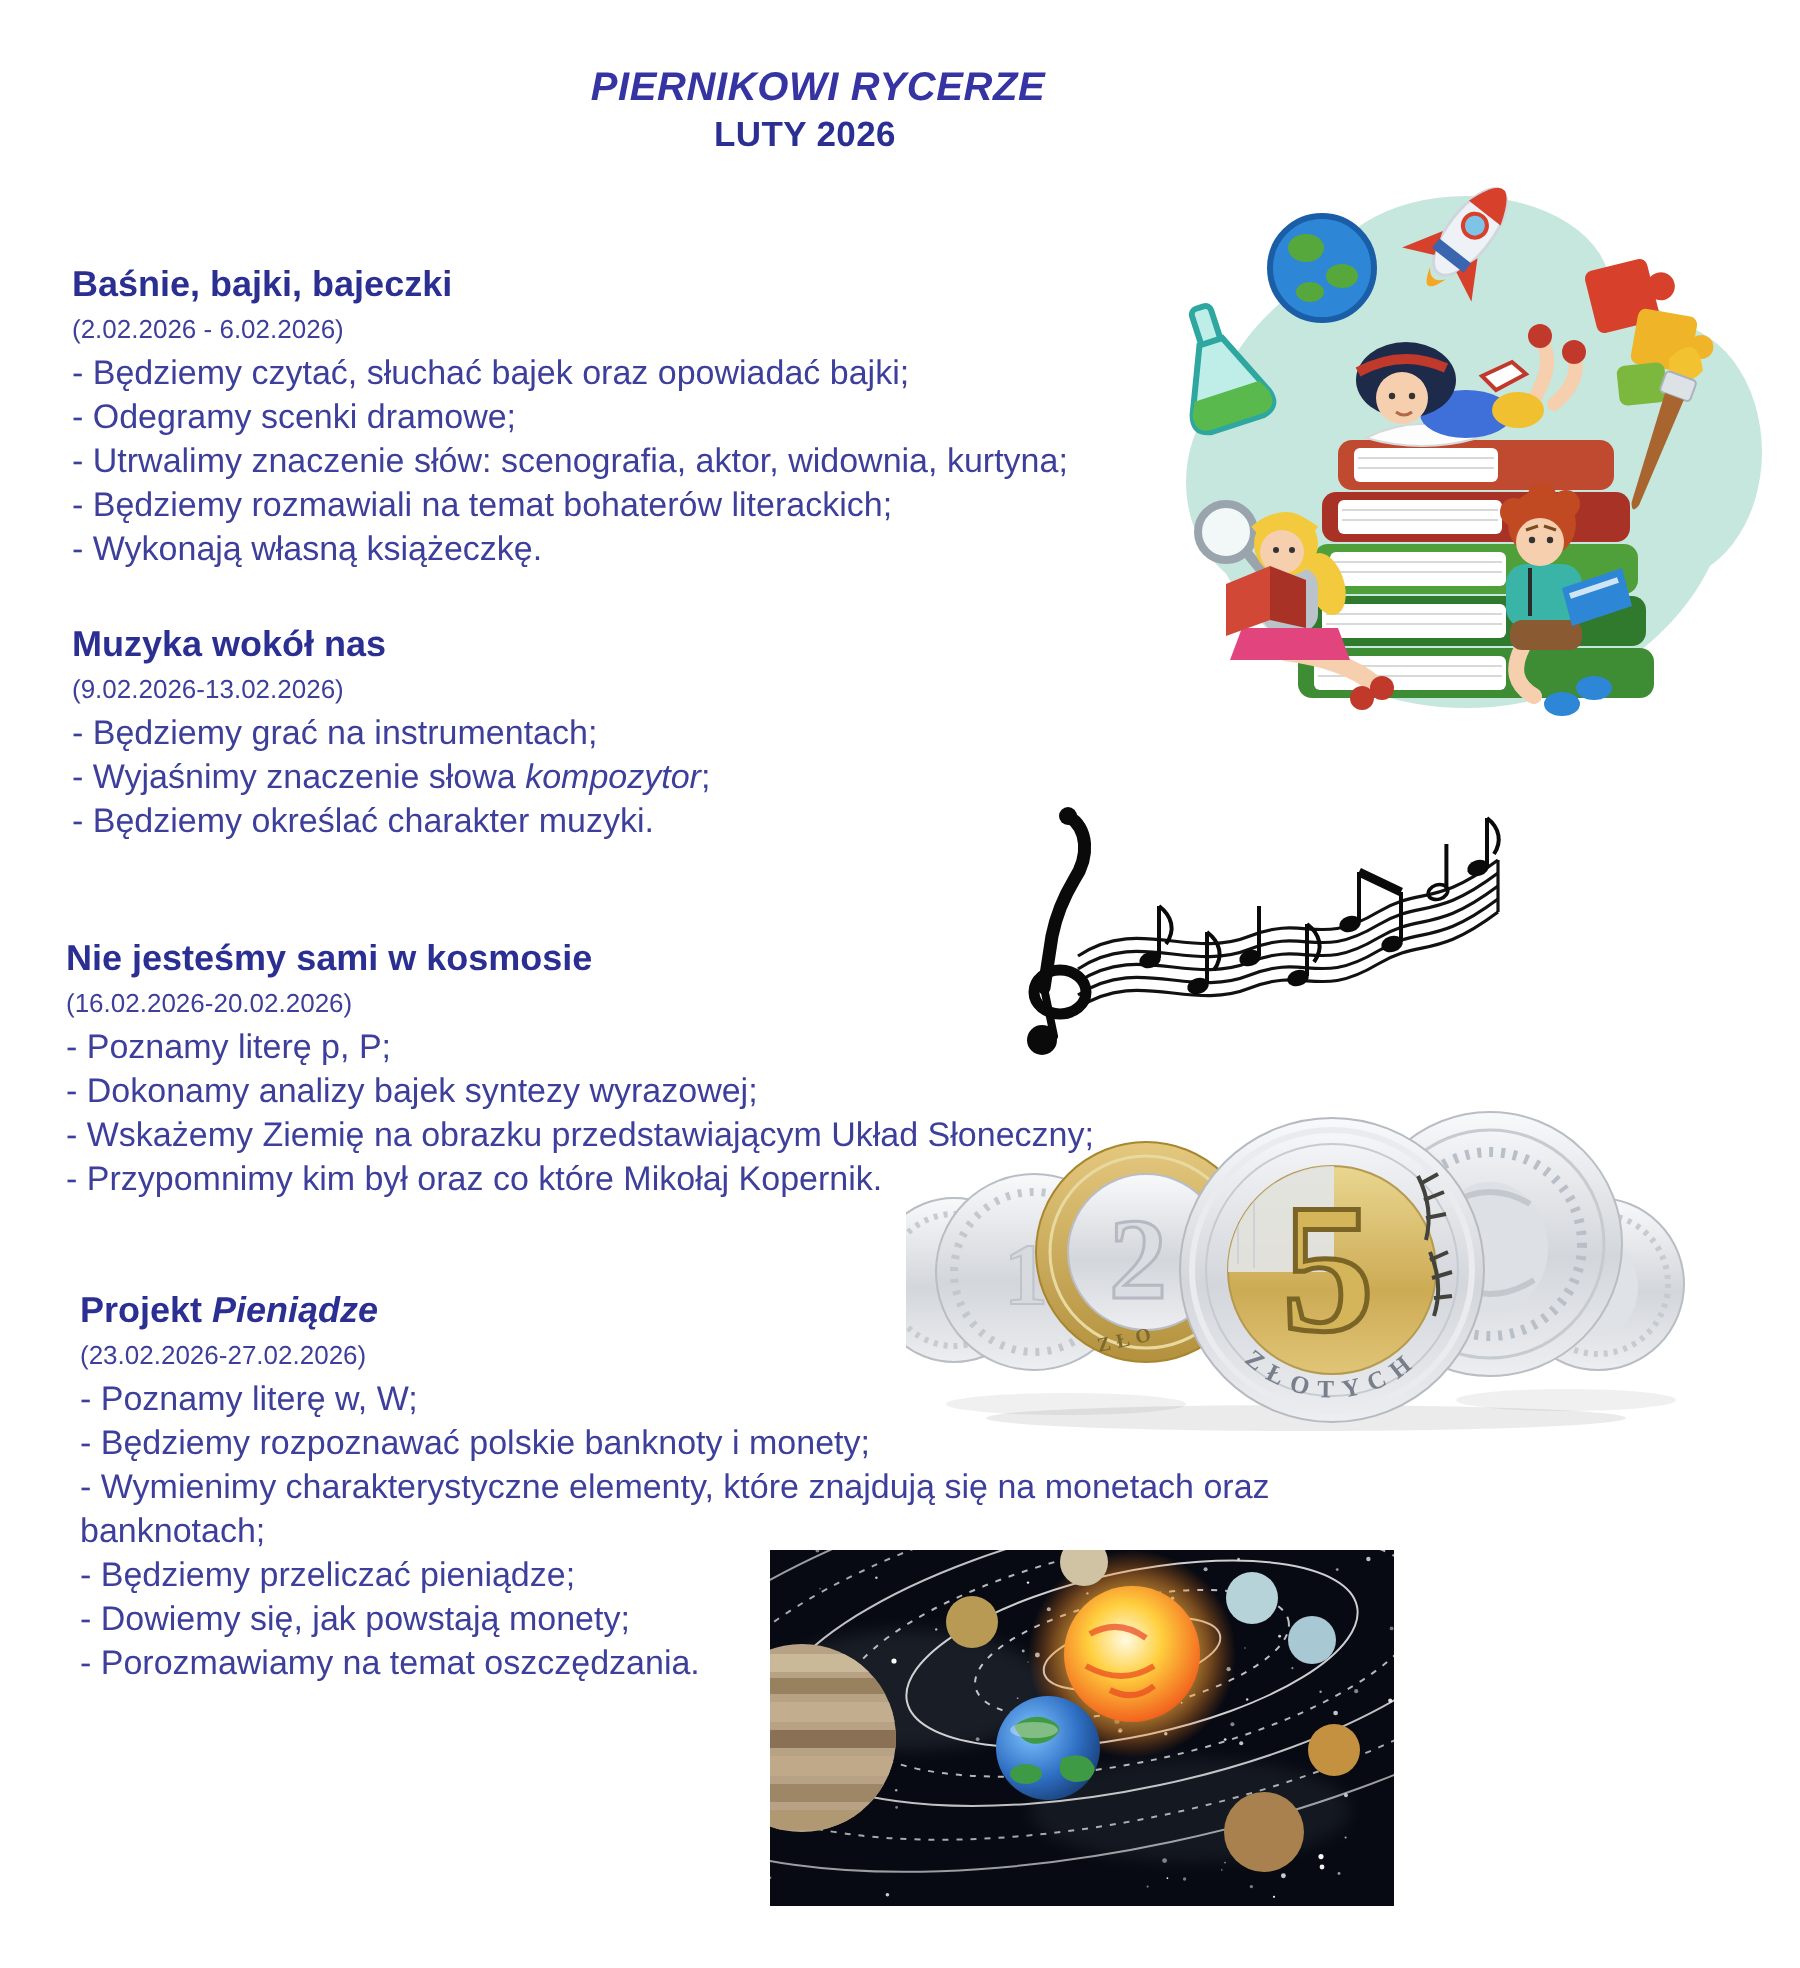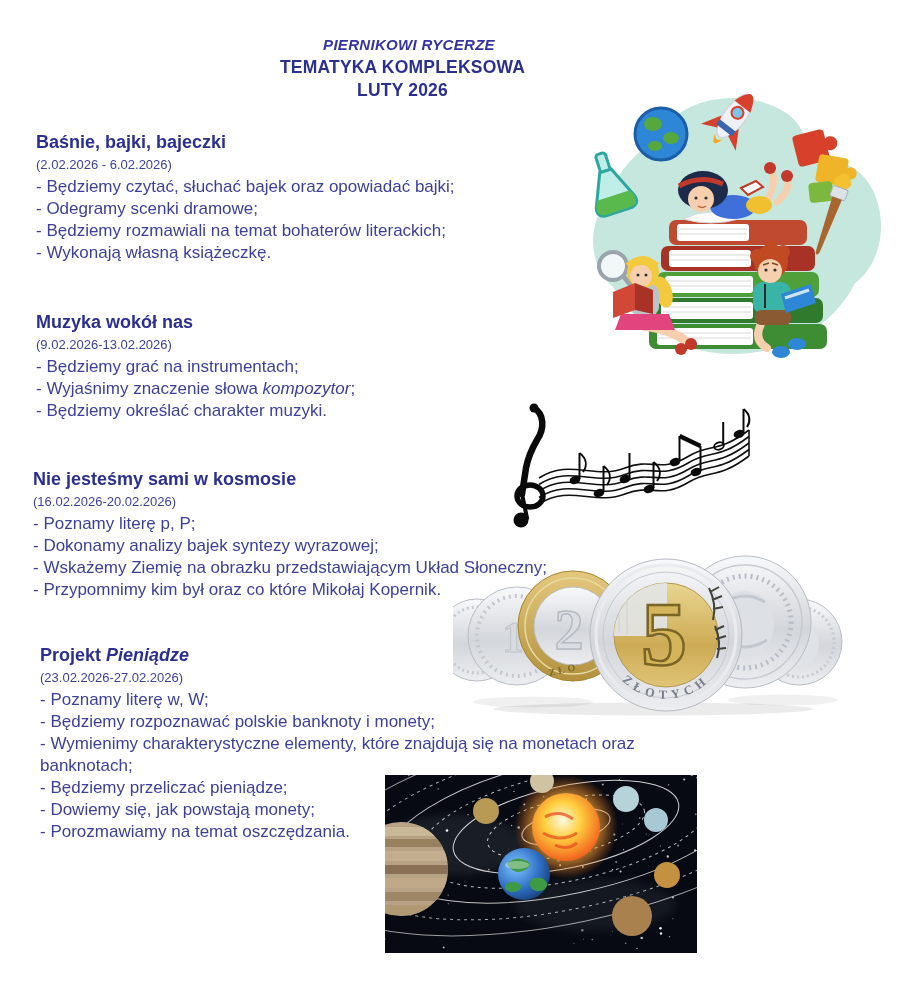--- a/index.html
+++ b/index.html
@@ -1,21 +1,21 @@
 <!DOCTYPE html>
 <html><head>
 <meta charset="utf-8">
 <style>
   html,body{margin:0;padding:0;background:#fff;}
   #page{position:relative;width:900px;height:984px;background:#ffffff;overflow:hidden;
         font-family:"Liberation Sans",sans-serif;}
   .abs{position:absolute;}
   
   #doc-header{top:33px;left:0;width:805px;text-align:center;z-index:2;}
-  .doc-title{font-size:15px;font-weight:bold;font-style:italic;color:#3534a2;line-height:23px;letter-spacing:.3px;padding-left:13px;}
+  .doc-title{font-size:20px;font-weight:bold;font-style:italic;color:#3534a2;line-height:23px;letter-spacing:.3px;padding-left:13px;}
   .doc-sub{font-size:17.5px;font-weight:bold;color:#2c2f92;line-height:23px;letter-spacing:.2px;}
   
   .section{z-index:2;}
   .sec-title{font-size:18px;font-weight:bold;color:#2c2f92;line-height:23px;}
   .sec-title i{font-style:italic;}
   .sec-dates{font-size:13px;color:#3d3f9b;line-height:22px;}
   .bullet{font-size:17px;color:#3d3f9b;line-height:22px;}
   .bullet i{font-style:italic;}
   #section-0{left:36px;top:131px;width:565px;}
   #section-1{left:36px;top:311px;width:565px;}
@@ -29,29 +29,29 @@
   #solar-art{left:385px;top:775px;}
   text{font-family:"Liberation Serif",serif;}
 </style>
 </head>
 <body>
 
 <div id="page">
 
   <div id="doc-header" class="abs">
     <div class="doc-title">PIERNIKOWI RYCERZE</div>
-    <div class="doc-sub">TEMATYKA KOMPLEKSOWA</div>
     <div class="doc-sub">LUTY 2026</div>
   </div>
 
   <div id="section-0" class="abs section">
       <div class="sec-title"><span>Baśnie, bajki, bajeczki</span></div>
       <div class="sec-dates">(2.02.2026 - 6.02.2026)</div>
       <div class="bullet"><span>- Będziemy czytać, słuchać bajek oraz opowiadać bajki;</span></div>
       <div class="bullet"><span>- Odegramy scenki dramowe;</span></div>
+      <div class="bullet"><span>- Utrwalimy znaczenie słów: scenografia, aktor, widownia, kurtyna;</span></div>
       <div class="bullet"><span>- Będziemy rozmawiali na temat bohaterów literackich;</span></div>
       <div class="bullet"><span>- Wykonają własną książeczkę.</span></div>
     </div>
   <div id="section-1" class="abs section">
       <div class="sec-title"><span>Muzyka wokół nas</span></div>
       <div class="sec-dates">(9.02.2026-13.02.2026)</div>
       <div class="bullet"><span>- Będziemy grać na instrumentach;</span></div>
       <div class="bullet"><span>- Wyjaśnimy znaczenie słowa </span><i>kompozytor</i><span>;</span></div>
       <div class="bullet"><span>- Będziemy określać charakter muzyki.</span></div>
     </div>

